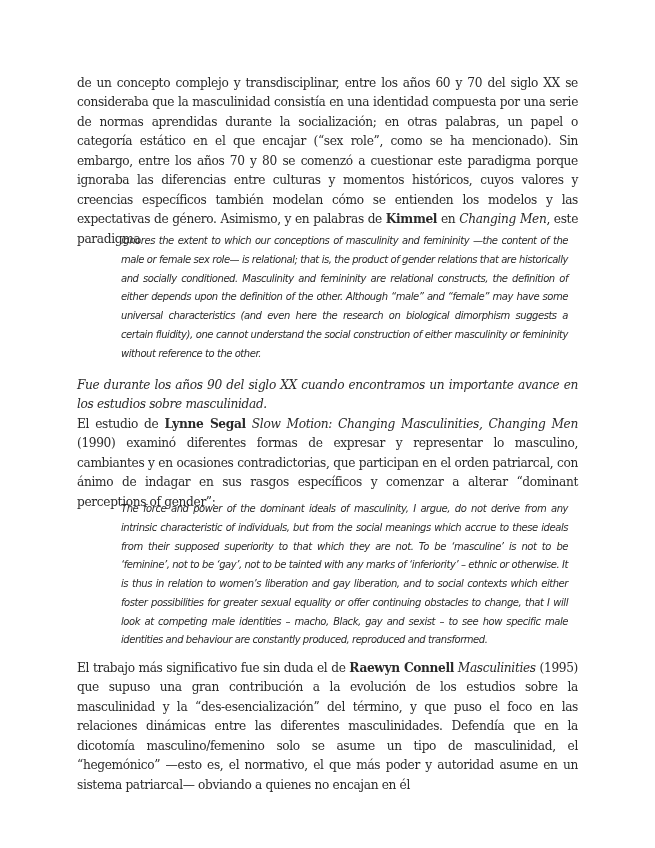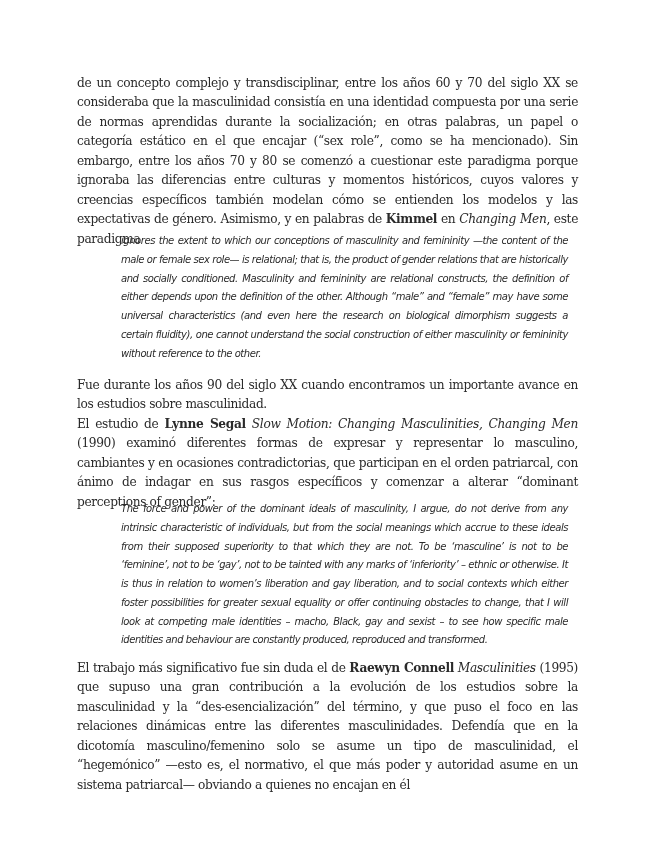--- a/index.html
+++ b/index.html
@@ -18,21 +18,21 @@
   .q {
     position: absolute; left: 121px; width: 447px;
     font-family: "DejaVu Sans", sans-serif; font-style: italic;
     font-size: 10px; line-height: 18.75px;
     text-align: justify; letter-spacing: -0.45px;
     margin: 0; color: #2a2a2a;
   }
   .p .b { font-weight: bold; }
   .p .i { font-style: italic; }
   .p .u { text-underline-offset: 2px; }
-  .last { text-align-last: left; }
+  .last { text-align-last: left; font-style: italic; }
 </style>
 </head>
 <body>
 
 <div class="page">
 
   <p class="p" style="top:74px;"><span>de un concepto complejo y transdisciplinar, entre los años 60 y 70 del siglo XX se consideraba que la masculinidad consistía en una identidad compuesta por una serie de normas aprendidas durante la socialización; en otras palabras, un papel o categoría estático en el que encajar (“sex role”, como se ha mencionado). Sin embargo, entre los años 70 y 80 se comenzó a cuestionar este paradigma porque ignoraba las diferencias entre culturas y momentos históricos, cuyos valores y creencias específicos también modelan cómo se entienden los modelos y las expectativas de género. Asimismo, y en palabras de </span><span class="b">Kimmel</span><span> en </span><span class="i">Changing Men</span><span>, este paradigma</span></p>
 
   <p class="q" style="top:232px;">ignores the extent to which our conceptions of masculinity and femininity —the content of the male or female sex role— is relational; that is, the product of gender relations that are historically and socially conditioned. Masculinity and femininity are relational constructs, the definition of either depends upon the definition of the other. Although “male” and “female” may have some universal characteristics (and even here the research on biological dimorphism suggests a certain fluidity), one cannot understand the social construction of either masculinity or femininity without reference to the other.</p>
 

